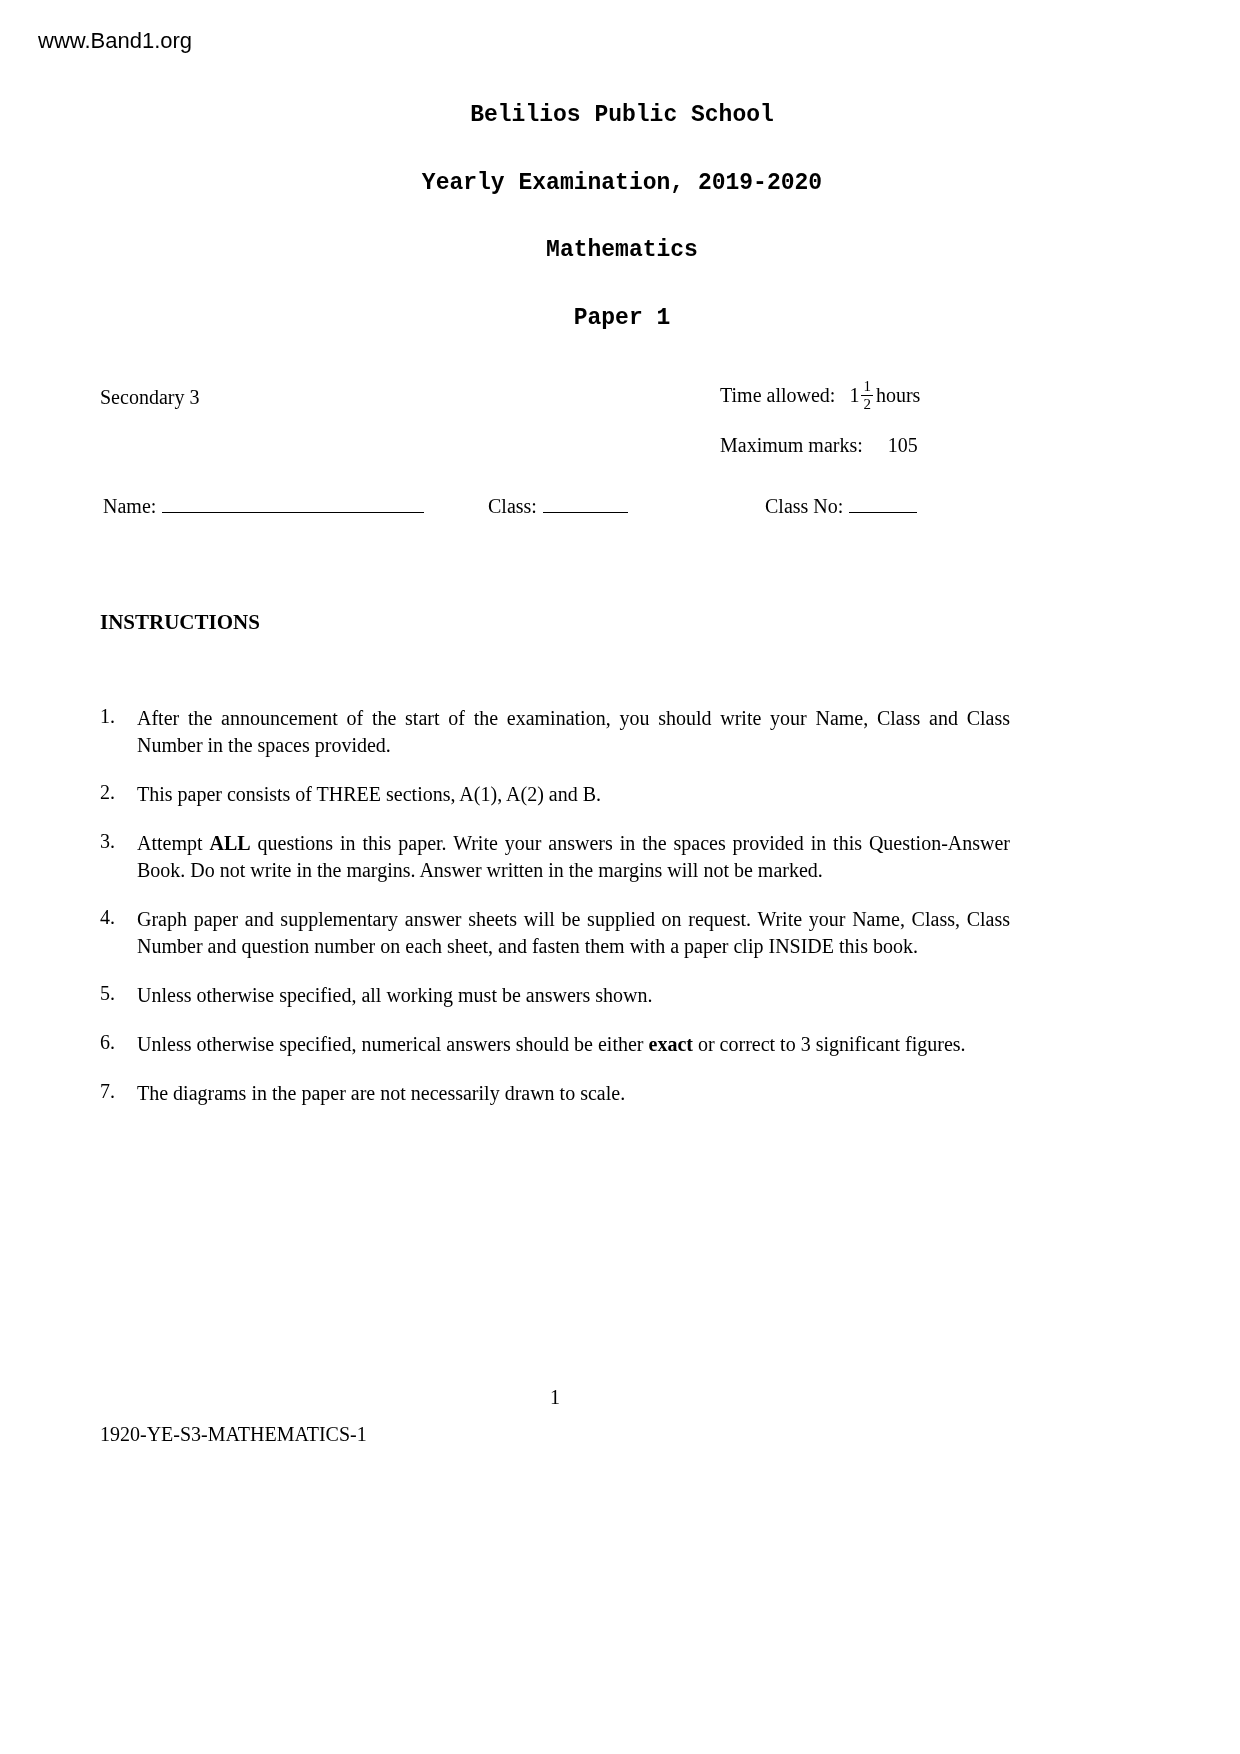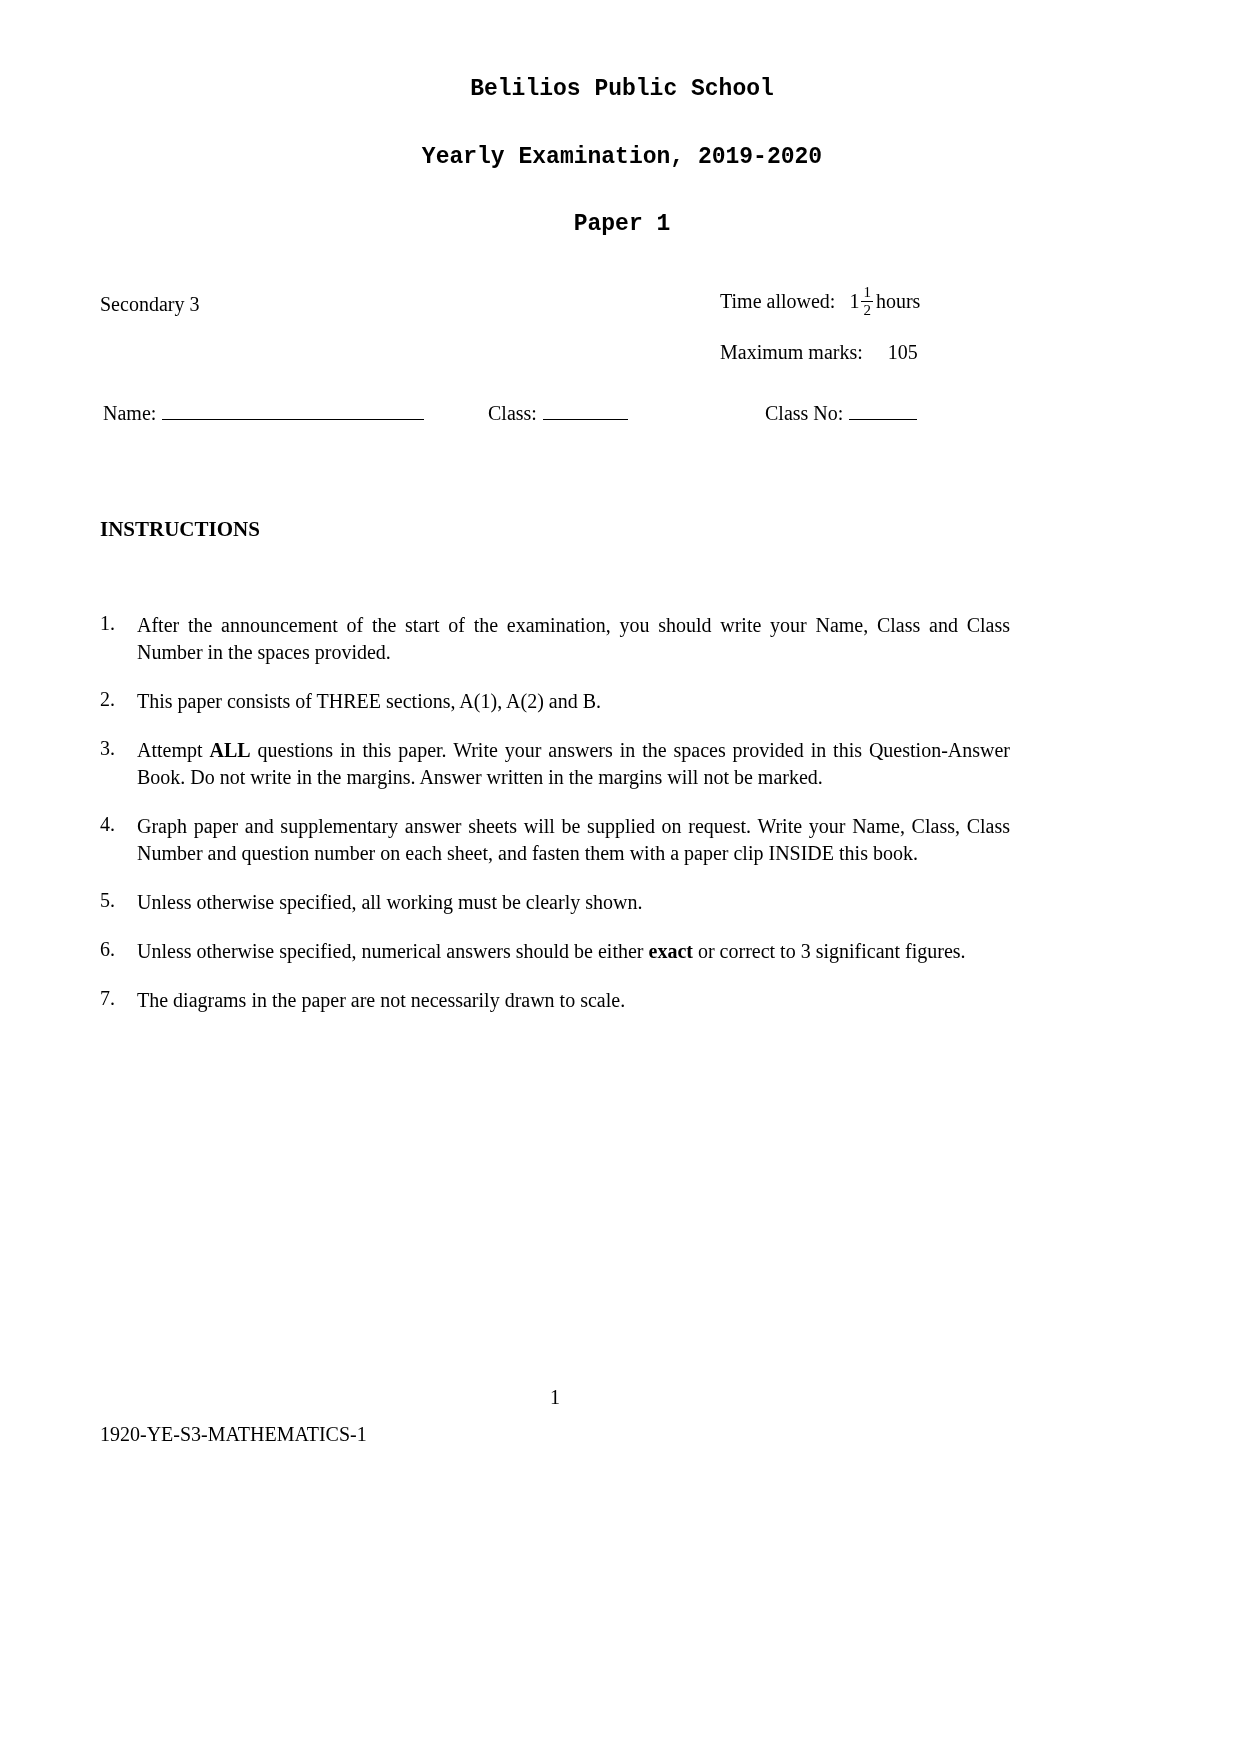--- a/index.html
+++ b/index.html
@@ -86,24 +86,26 @@
     position: absolute;
     top: 1423px;
     left: 100px;
   }
 </style>
 </head>
 <body>
 
 <div class="page">
 
+  <div class="watermark">www.Band1.org</div>
 
   <div class="titles">
     <div class="t">Belilios Public School</div>
     <div class="t">Yearly Examination, 2019-2020</div>
+    <div class="t">Mathematics</div>
     <div class="t">Paper 1</div>
   </div>
 
   <div class="meta">
     <div class="meta-left">Secondary 3</div>
     <div class="meta-right">
       <div class="time-line">
         <span class="time-label">Time allowed:</span>
         <span>1</span>
         <span class="frac">
@@ -150,21 +152,21 @@
       <p class="instr-text"><span>Attempt </span><b>ALL</b><span> questions in this paper. Write your answers in the spaces provided in this Question-Answer Book. Do not write in the margins. Answer written in the margins will not be marked.</span></p>
     </div>
 
     <div class="instr-item">
       <span class="instr-num">4.</span>
       <p class="instr-text"><span>Graph paper and supplementary answer sheets will be supplied on request. Write your Name, Class, Class Number and question number on each sheet, and fasten them with a paper clip INSIDE this book.</span><b></b><span></span></p>
     </div>
 
     <div class="instr-item">
       <span class="instr-num">5.</span>
-      <p class="instr-text"><span>Unless otherwise specified, all working must be clearly shown.</span><b></b><span></span></p>
+      <p class="instr-text"><span>Unless otherwise specified, all working must be answers shown.</span><b></b><span></span></p>
     </div>
 
     <div class="instr-item">
       <span class="instr-num">6.</span>
       <p class="instr-text"><span>Unless otherwise specified, numerical answers should be either </span><b>exact</b><span> or correct to 3 significant figures.</span></p>
     </div>
 
     <div class="instr-item">
       <span class="instr-num">7.</span>
       <p class="instr-text"><span>The diagrams in the paper are not necessarily drawn to scale.</span><b></b><span></span></p>

